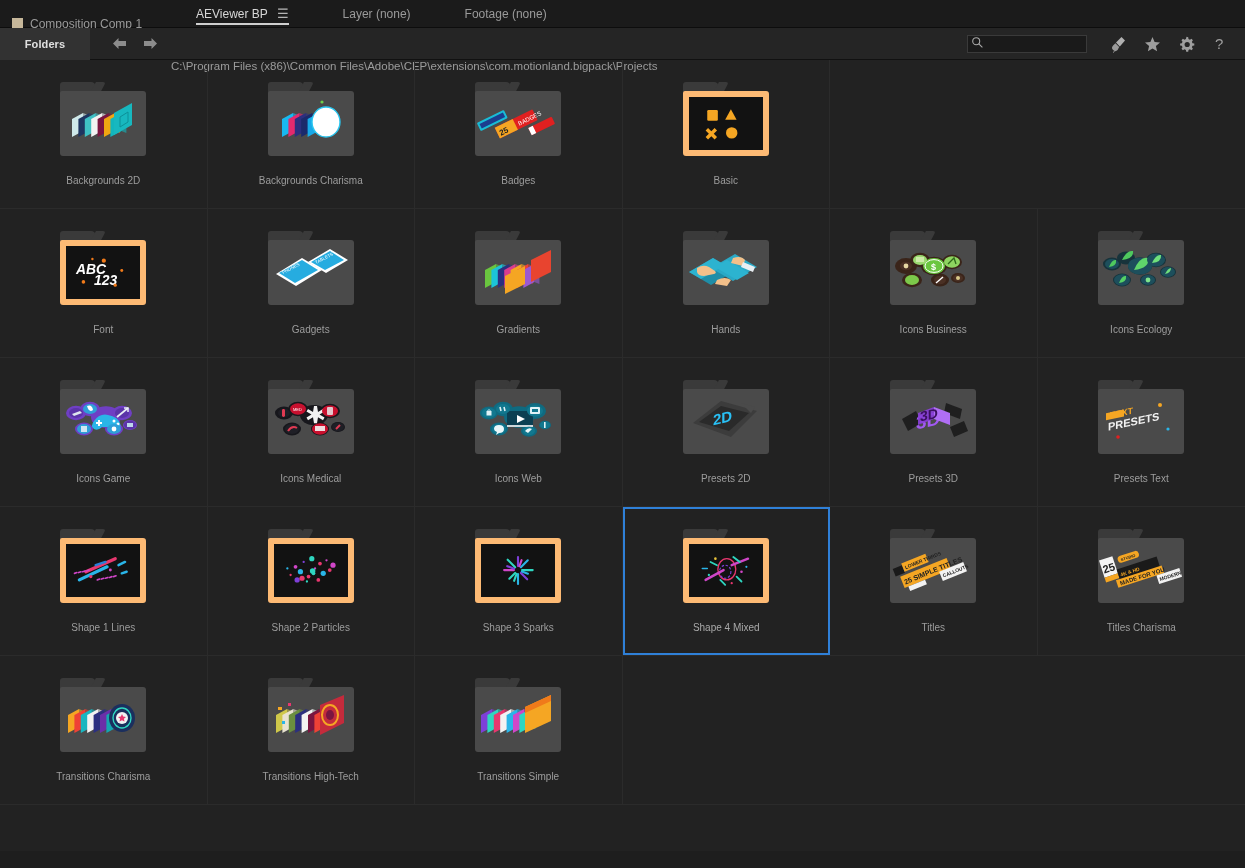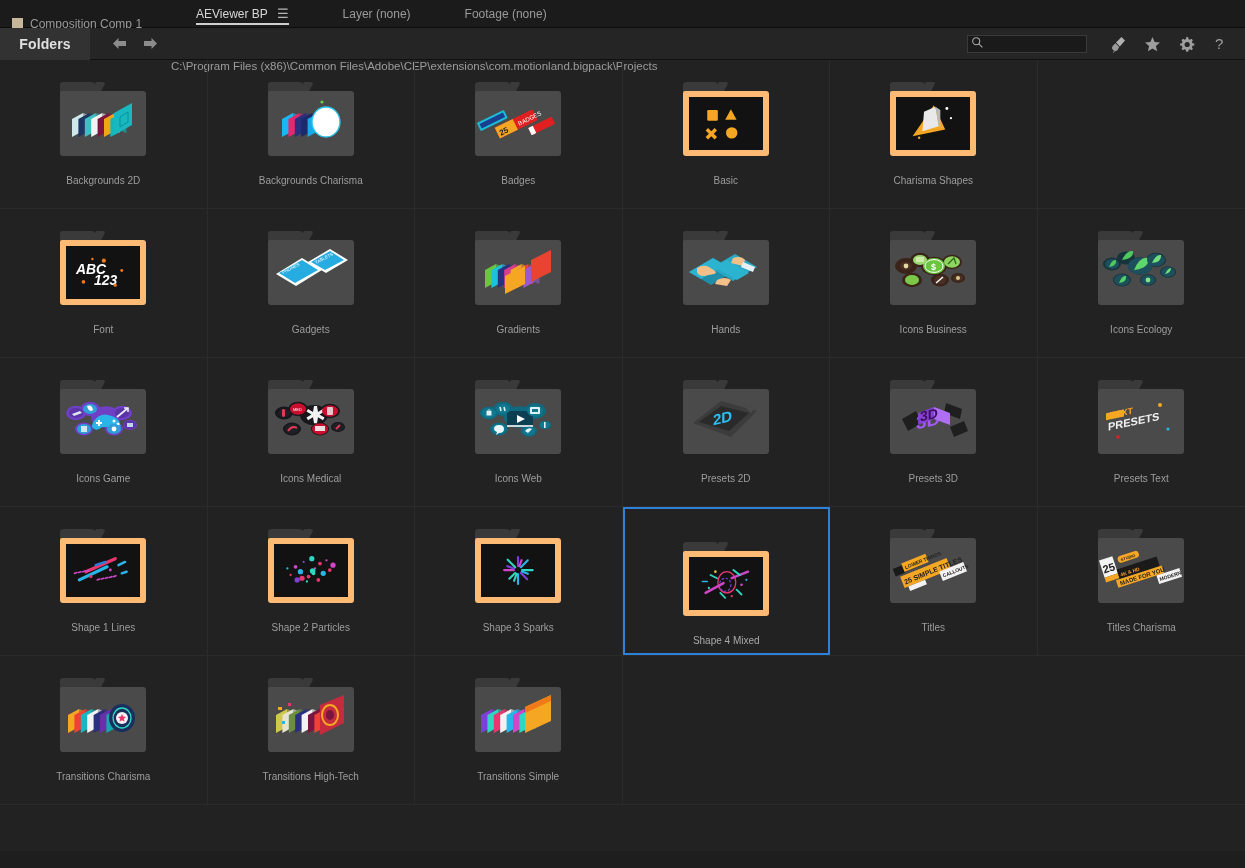--- a/index.html
+++ b/index.html
@@ -58,21 +58,21 @@
     border-bottom: 1px solid #111;
     display: flex;
     align-items: center;
     position: relative;
   }
   #folders-btn {
     width: 90px;
     height: 32px;
     background: #323232;
     color: #e0e0e0;
-    font-size: 14px;
+    font-size: 11px;
     font-weight: bold;
     display: flex;
     align-items: center;
     justify-content: center;
     letter-spacing: .1px;
   }
   .nav-arrows {
     display: flex;
     align-items: center;
     gap: 16px;
@@ -145,21 +145,21 @@
     display: flex;
     flex-direction: column;
     align-items: center;
     justify-content: flex-start;
     padding-top: 22px;
     position: relative;
   }
   .cell.empty { border-right: none; }
   .cell.selected {
     border: 2px solid #2f80d8;
-    padding-top: 33px;
+    padding-top: 20px;
   }
   .cell-label {
     font-size: 10px;
     color: #9d9d9d;
     margin-top: 19px;
     text-align: center;
     white-space: nowrap;
   }
   .cell.selected .cell-label { color: #a9a9a9; }
 
@@ -382,36 +382,20 @@
           <div class="folder-body dark">
             <svg class="thumb-svg" viewBox="0 0 86 65" preserveAspectRatio="xMidYMid meet">
               <rect x="20" y="16" width="13" height="13" rx="1.5" fill="#f5a623"></rect>
               <path d="M49 15 L56 28 L42 28 Z" fill="#f5a623"></path>
               <path d="M21 38 l4 4 4-4 3 3 -4 4 4 4 -3 3 -4 -4 -4 4 -3 -3 4 -4 -4 -4 Z" fill="#f5a623"></path>
               <circle cx="50" cy="44" r="7" fill="#f5a623"></circle>
             </svg>
           </div>
         </div>
         <div class="cell-label">Basic</div>
-      </div>
-      <div class="cell">
-        <div class="folder">
-          <div class="folder-tab"></div>
-          <div class="folder-body dark">
-            <svg class="thumb-svg" viewBox="0 0 86 65" preserveAspectRatio="xMidYMid meet">
-              <path d="M18 48 L44 10 L58 40 Z" fill="#f5a623"></path>
-              <path d="M32 18 L46 12 L50 36 L30 42 Z" fill="#e9e9e9"></path>
-              <path d="M46 12 L52 16 L52 38 L50 36 Z" fill="#b9b9b9"></path>
-              <circle cx="60" cy="14" r="1.8" fill="#fff"></circle>
-              <circle cx="65" cy="26" r="1.4" fill="#fff"></circle>
-              <circle cx="26" cy="50" r="1.5" fill="#f5a623"></circle>
-            </svg>
-          </div>
-        </div>
-        <div class="cell-label">Charisma Shapes</div>
       </div>
     </div>
     <div class="grid-row">
       <div class="cell">
         <div class="folder">
           <div class="folder-tab"></div>
           <div class="folder-body dark">
             <svg class="thumb-svg" viewBox="0 0 86 65" preserveAspectRatio="xMidYMid meet">
               <g fill="#ffffff" font-family="Liberation Sans, sans-serif" font-weight="bold" font-style="italic">
                 <text x="10" y="34" font-size="17">ABC</text>

